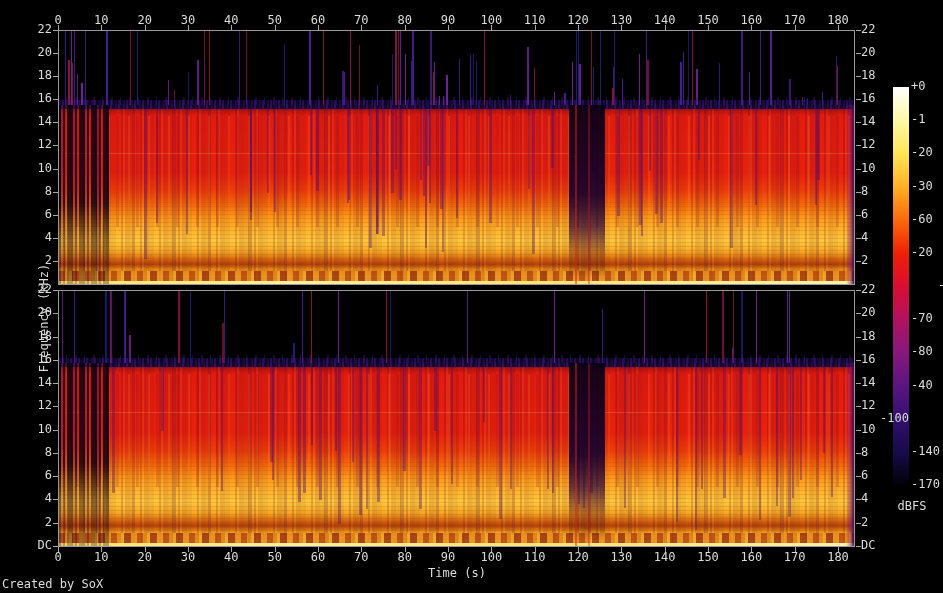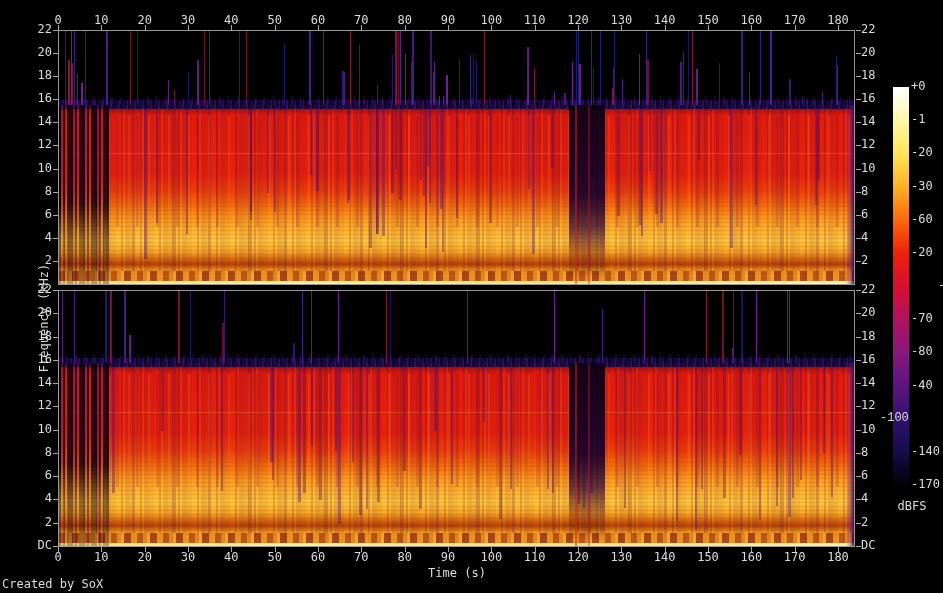--- a/index.html
+++ b/index.html
@@ -486,21 +486,21 @@
       <span class="lab" style="left: 911px; top: 80px;">+0</span>
       <span class="lab" style="left: 911px; top: 113.167px;">-1</span>
       <span class="lab" style="left: 911px; top: 146.333px;">-20</span>
       <span class="lab" style="left: 911px; top: 179.5px;">-30</span>
       <span class="lab" style="left: 911px; top: 212.667px;">-60</span>
       <span class="lab" style="left: 911px; top: 245.833px;">-20</span>
       <span class="lab" style="left: 938px; top: 279px;">-60</span>
       <span class="lab" style="left: 911px; top: 312.167px;">-70</span>
       <span class="lab" style="left: 911px; top: 345.333px;">-80</span>
       <span class="lab" style="left: 911px; top: 378.5px;">-40</span>
-      <span class="lab" style="left: 880px; top: 411.667px; font-family: Liberation Mono, monospace;">-100</span>
+      <span class="lab" style="left: 880px; top: 411.667px;">-100</span>
       <span class="lab" style="left: 911px; top: 444.833px;">-140</span>
       <span class="lab" style="left: 911px; top: 478px;">-170</span>
     </div>
 
   <span class="lab" id="ylabel" style="left:44px;top:318px;">Frequency (kHz)</span>
   <span class="lab center" id="xlabel" style="left:457px;top:567px;">Time (s)</span>
   <span class="lab" id="dbfs" style="left:889px;width:46px;text-align:center;top:500px;">dBFS</span>
   <span class="lab" id="creator" style="left:2px;top:578px;">Created by SoX</span>
 </div>
 

